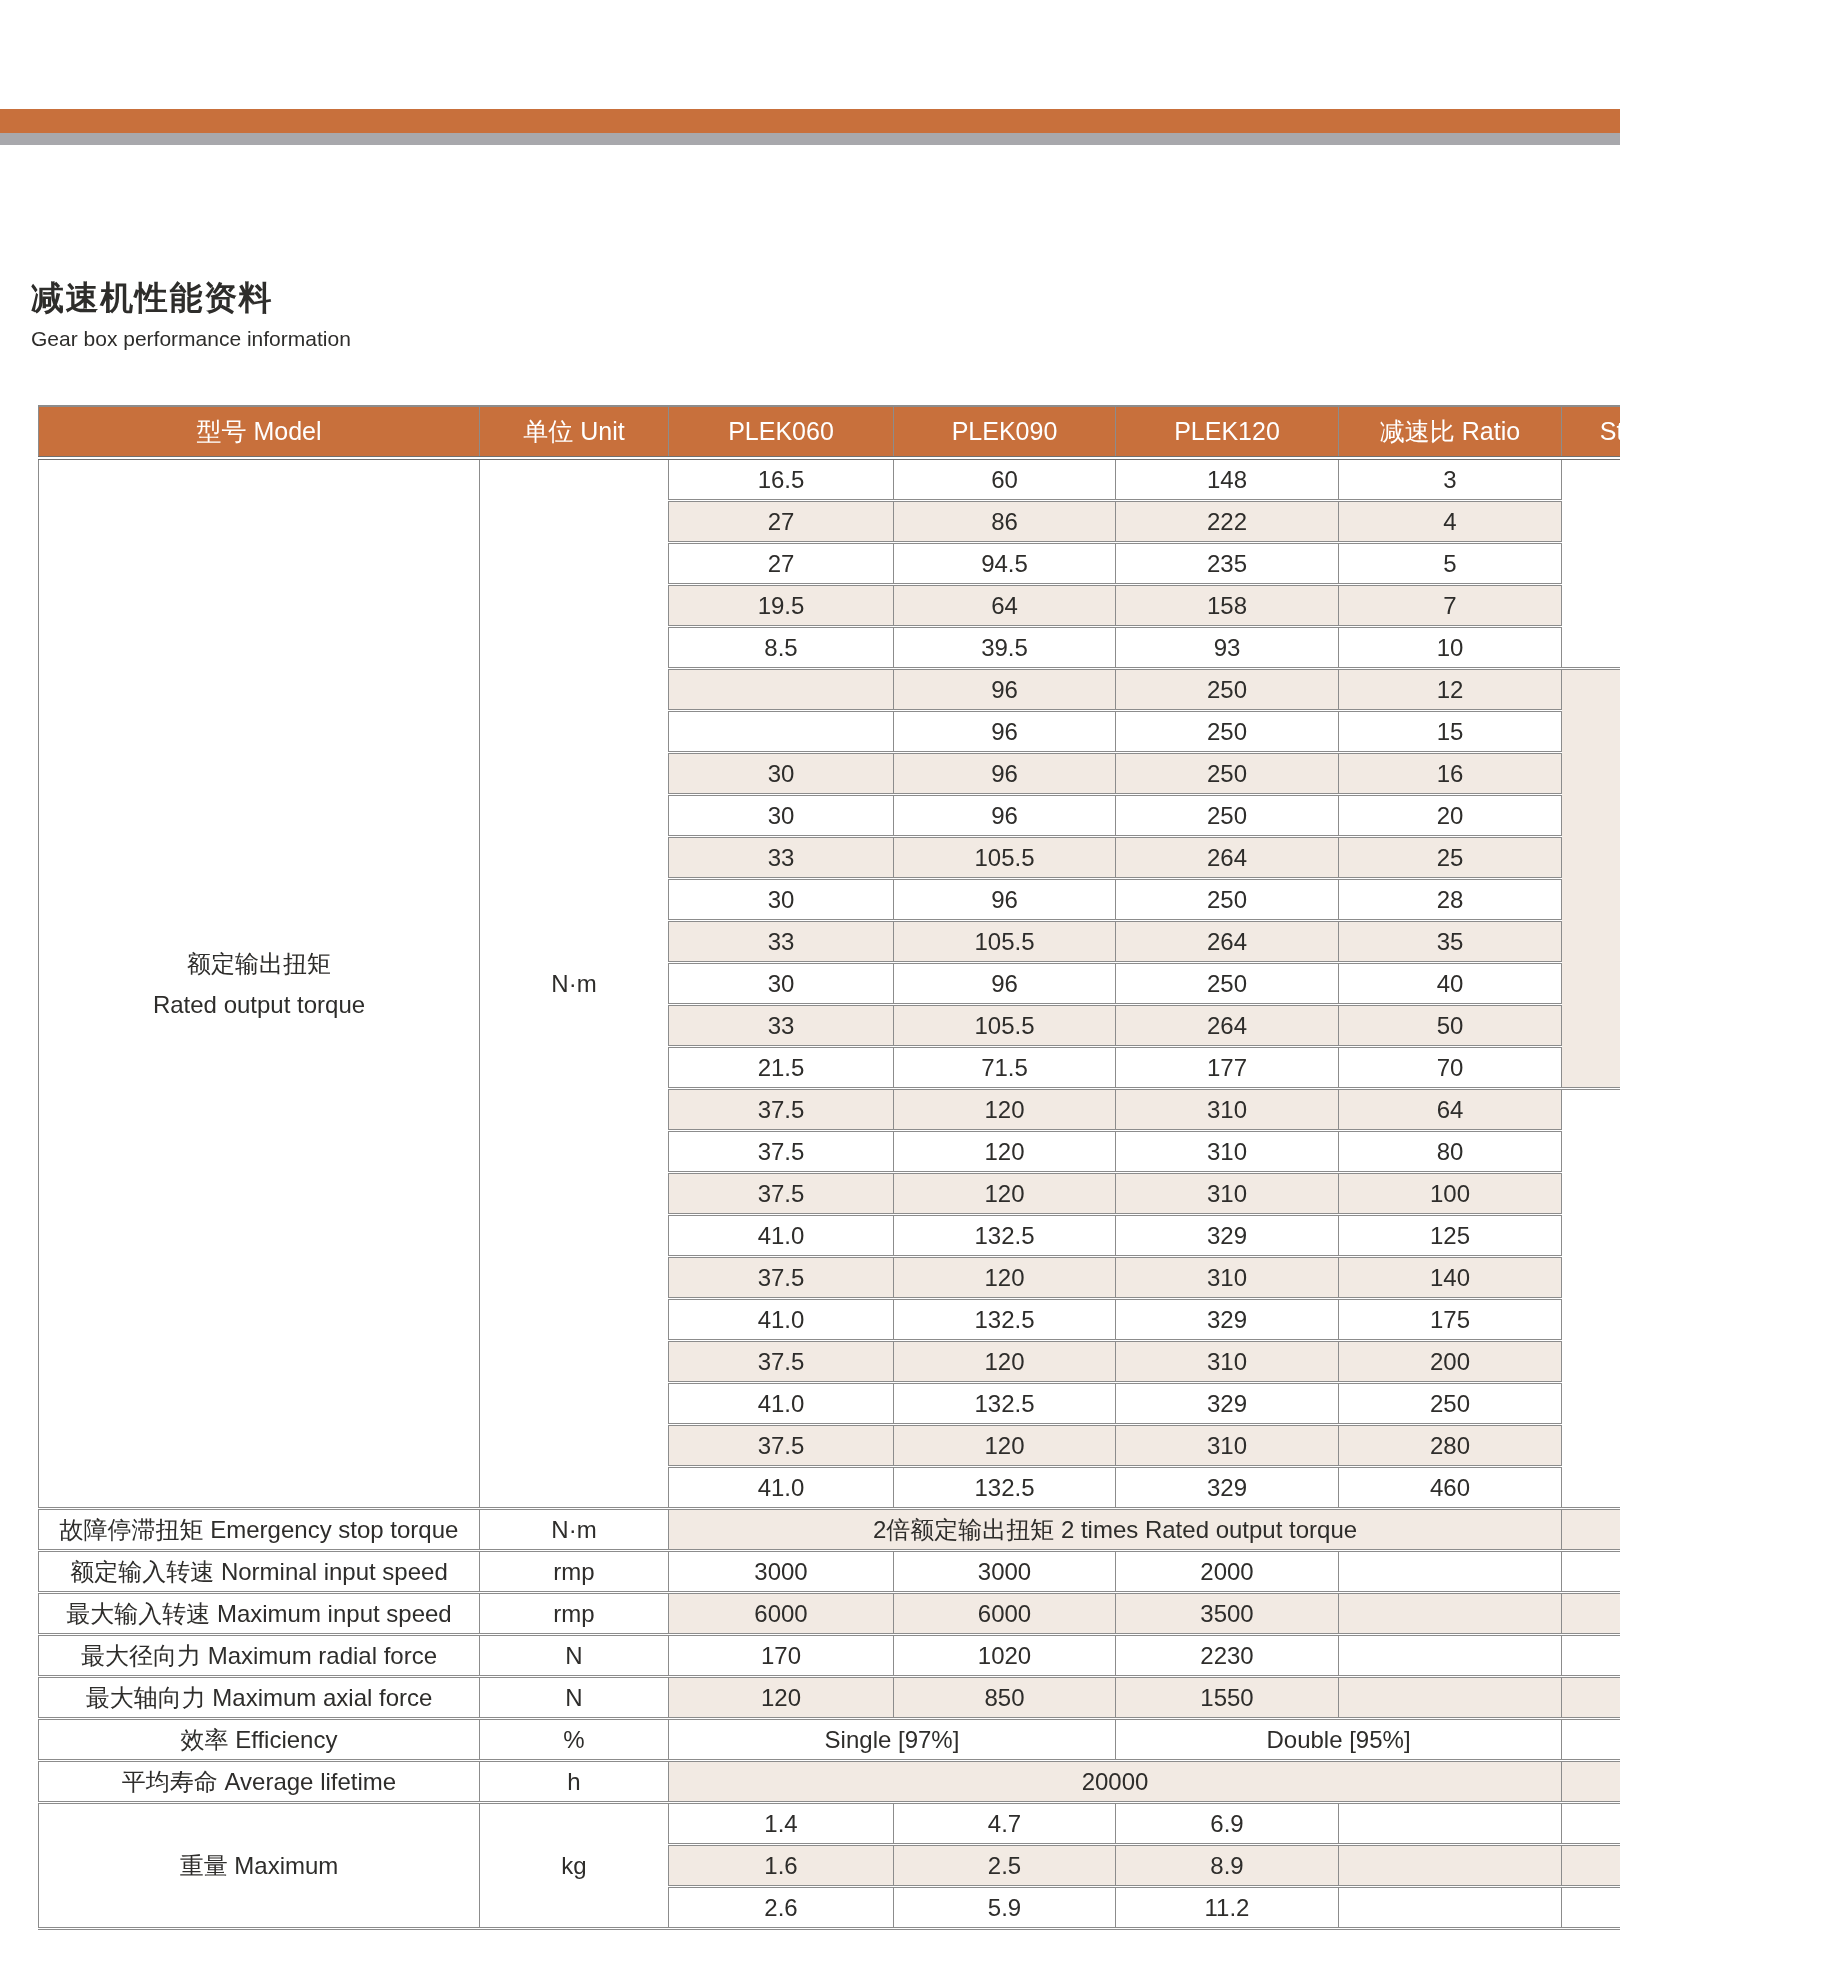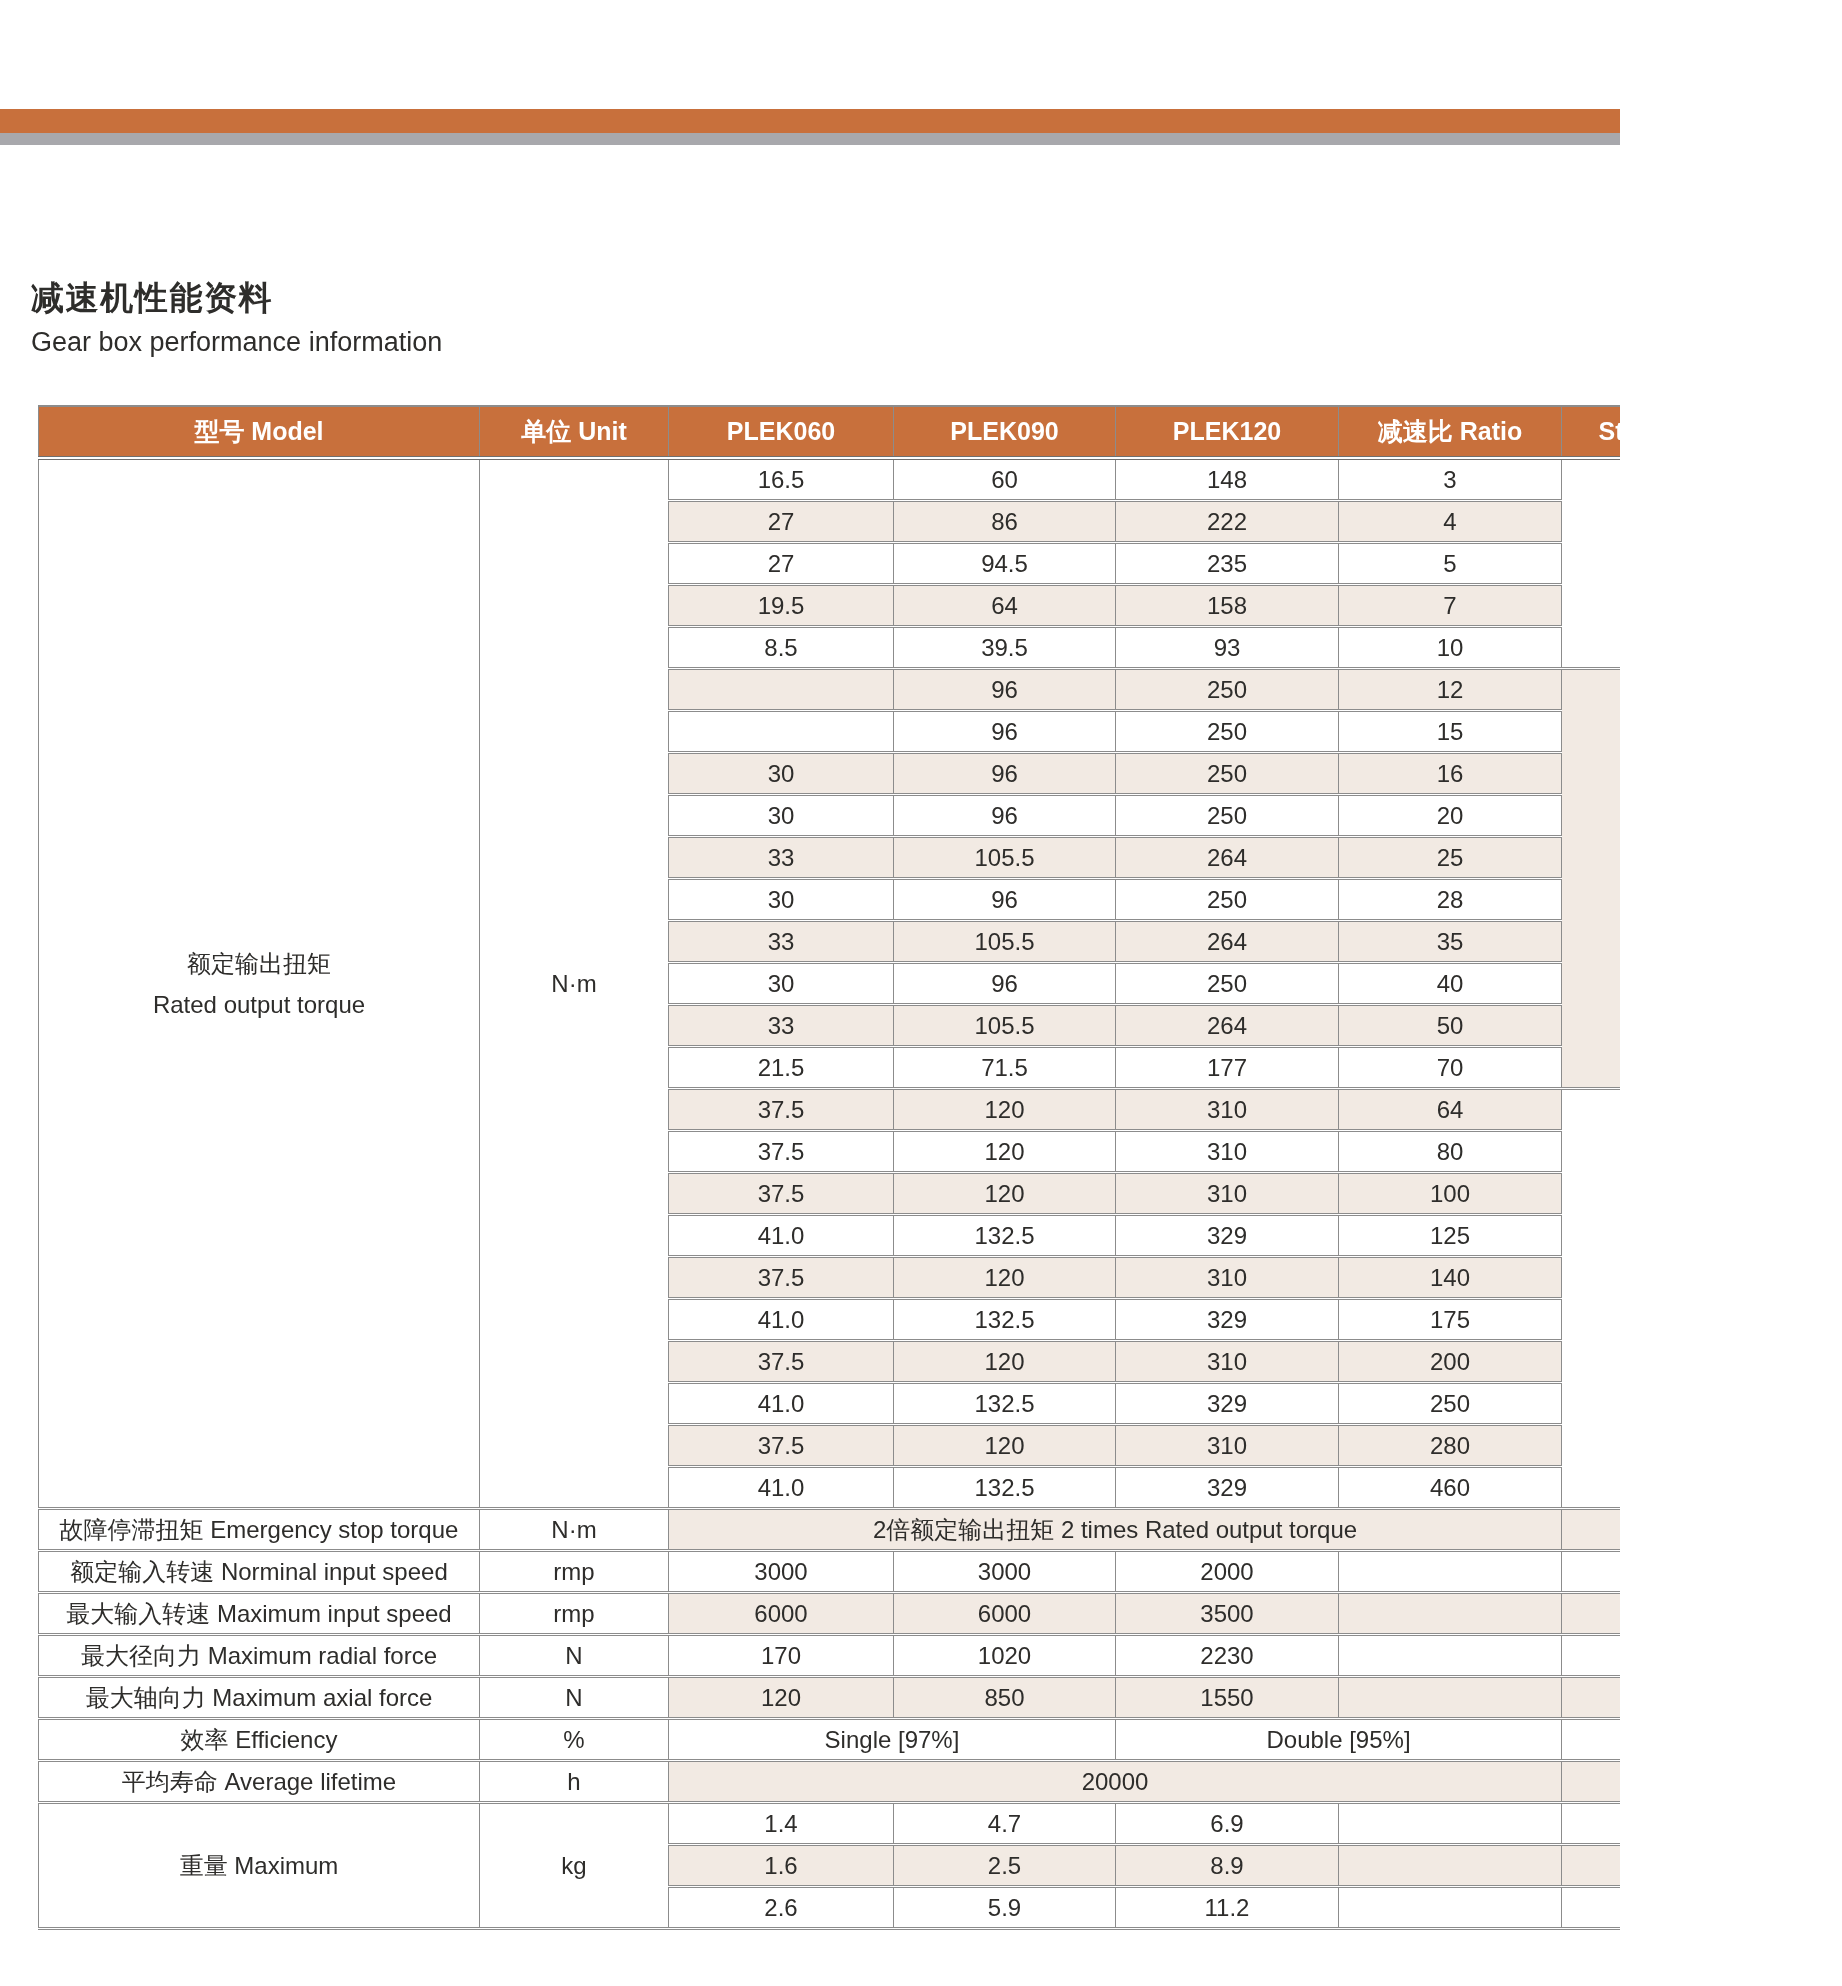--- a/index.html
+++ b/index.html
@@ -5,36 +5,36 @@
   html,body { margin:0; padding:0; background:#ffffff; }
   .canvas {
     position:relative; width:1620px; height:1987px; background:#ffffff;
     font-family:"Liberation Sans","DejaVu Sans",sans-serif; color:#2e2d2b;
     overflow:hidden;
   }
   .bar-orange { position:absolute; left:0; top:109px; width:1842px; height:25px; background:#C8703C; }
   .bar-gray   { position:absolute; left:0; top:133px; width:1842px; height:11.5px; background:#A8A8AC; }
 
   .title    { position:absolute; left:31px; top:276px; font-size:33px; font-weight:bold; letter-spacing:1.6px; }
-  .subtitle { position:absolute; left:31px; top:327px; font-size:27px; }
+  .subtitle { position:absolute; left:31px; top:327px; font-size:21px; }
 
   table.perf {
     position:absolute; left:38px; top:405px; width:1665px;
     border-collapse:collapse; table-layout:fixed;
     font-size:24px;
   }
   table.perf th, table.perf td {
     border-left:1.6px solid #8C8C8C; border-right:1.6px solid #8C8C8C;
     border-top:3.3px double #8C8C8C; border-bottom:3.3px double #8C8C8C;
     text-align:center; vertical-align:middle; padding:0;
     overflow:hidden; white-space:nowrap;
   }
   table.perf th {
     height:49px; background:#C8703C; color:#ffffff;
-    font-weight:bold; font-size:25px;
+    font-weight:normal; font-size:25px;
     border-top:2.5px solid #8C8C8C; border-bottom:4.1px double #6f6f6f;
   }
   table.perf td { height:39px; }
   td.lbl { text-align:left; padding-left:28px; }
   td.shaded { background:#F2EAE3; }
   td.model-big { line-height:41px; }
   .side-tab {
     position:absolute; left:1754px; top:1299px; width:88px; height:225px;
     background:#C8703C; display:flex; align-items:center; justify-content:center;
   }

